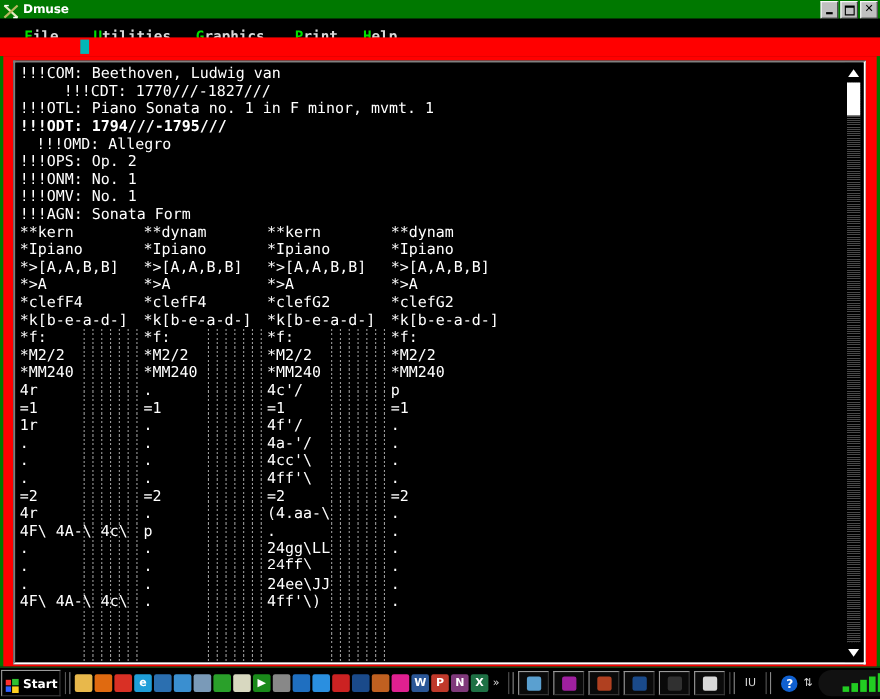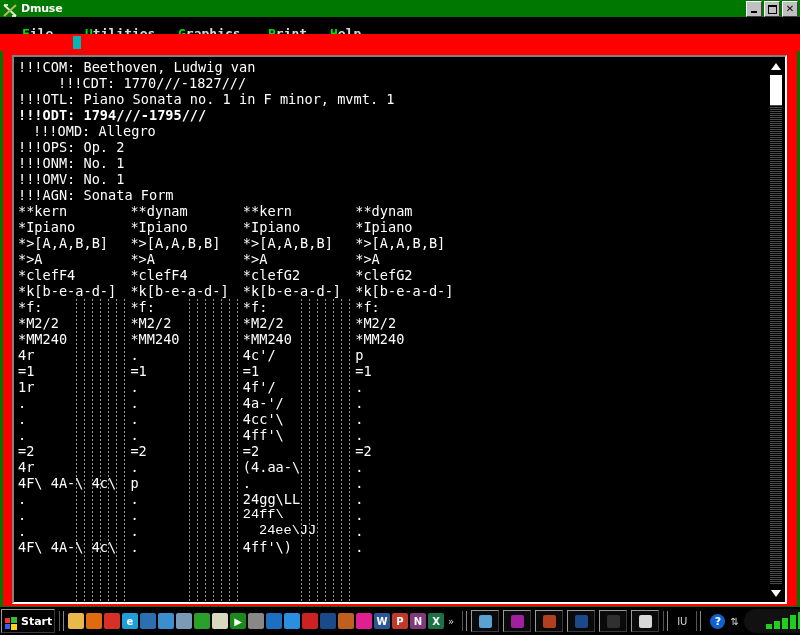--- a/index.html
+++ b/index.html
@@ -375,21 +375,21 @@
             <div class="tline"><span class="seg" style="left: 0px;">=1</span><span class="seg" style="left: 112.42px;">=1</span><span class="seg" style="left: 224.84px;">=1</span><span class="seg" style="left: 337.26px;">=1</span></div>
             <div class="tline"><span class="seg" style="left: 0px;">1r</span><span class="seg" style="left: 112.42px;">.</span><span class="seg" style="left: 224.84px;">4f'/</span><span class="seg" style="left: 337.26px;">.</span></div>
             <div class="tline"><span class="seg" style="left: 0px;">.</span><span class="seg" style="left: 112.42px;">.</span><span class="seg" style="left: 224.84px;">4a-'/</span><span class="seg" style="left: 337.26px;">.</span></div>
             <div class="tline"><span class="seg" style="left: 0px;">.</span><span class="seg" style="left: 112.42px;">.</span><span class="seg" style="left: 224.84px;">4cc'\</span><span class="seg" style="left: 337.26px;">.</span></div>
             <div class="tline"><span class="seg" style="left: 0px;">.</span><span class="seg" style="left: 112.42px;">.</span><span class="seg" style="left: 224.84px;">4ff'\</span><span class="seg" style="left: 337.26px;">.</span></div>
             <div class="tline"><span class="seg" style="left: 0px;">=2</span><span class="seg" style="left: 112.42px;">=2</span><span class="seg" style="left: 224.84px;">=2</span><span class="seg" style="left: 337.26px;">=2</span></div>
             <div class="tline"><span class="seg" style="left: 0px;">4r</span><span class="seg" style="left: 112.42px;">.</span><span class="seg" style="left: 224.84px;">(4.aa-\</span><span class="seg" style="left: 337.26px;">.</span></div>
             <div class="tline"><span class="seg" style="left: 0px;">4F\ 4A-\ 4c\</span><span class="seg" style="left: 112.42px;">p</span><span class="seg" style="left: 224.84px;">.</span><span class="seg" style="left: 337.26px;">.</span></div>
             <div class="tline"><span class="seg" style="left: 0px;">.</span><span class="seg" style="left: 112.42px;">.</span><span class="seg" style="left: 224.84px;">24gg\LL</span><span class="seg" style="left: 337.26px;">.</span></div>
             <div class="tline"><span class="seg" style="left: 0px;">.</span><span class="seg" style="left: 112.42px;">.</span><span class="seg" style="left: 224.84px; font-family: Liberation Mono, monospace;">24ff\</span><span class="seg" style="left: 337.26px;">.</span></div>
-            <div class="tline"><span class="seg" style="left: 0px;">.</span><span class="seg" style="left: 112.42px;">.</span><span class="seg" style="left: 241px; font-family: Liberation Mono, monospace;">24ee\JJ</span><span class="seg" style="left: 337.26px;">.</span></div>
+            <div class="tline"><span class="seg" style="left: 0px;">.</span><span class="seg" style="left: 112.42px;">.</span><span class="seg" style="left: 225px;">24ee\JJ</span><span class="seg" style="left: 337.26px;">.</span></div>
             <div class="tline"><span class="seg" style="left: 0px;">4F\ 4A-\ 4c\</span><span class="seg" style="left: 112.42px;">.</span><span class="seg" style="left: 224.84px;">4ff'\)</span><span class="seg" style="left: 337.26px;">.</span></div>
           </div>
 
         <div class="vscroll">
           <div class="sb-arrow up">
               <span class="arrow-up"></span>
             </div>
           <div class="sb-track"></div>
           <div class="sb-thumb"></div>
           <div class="sb-arrow down">

